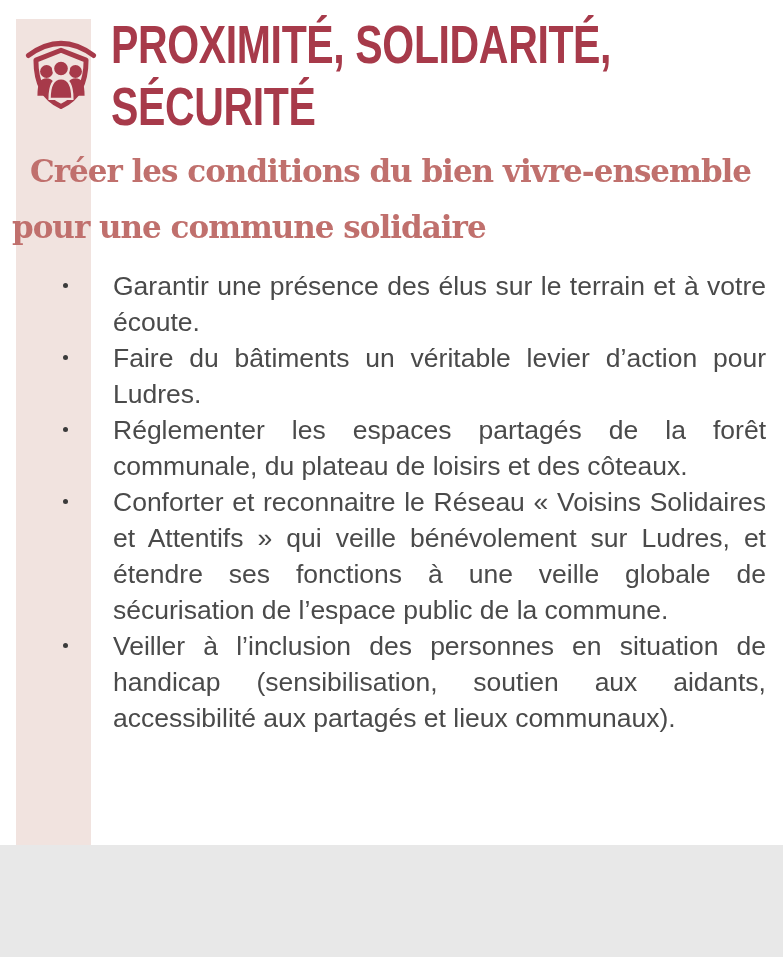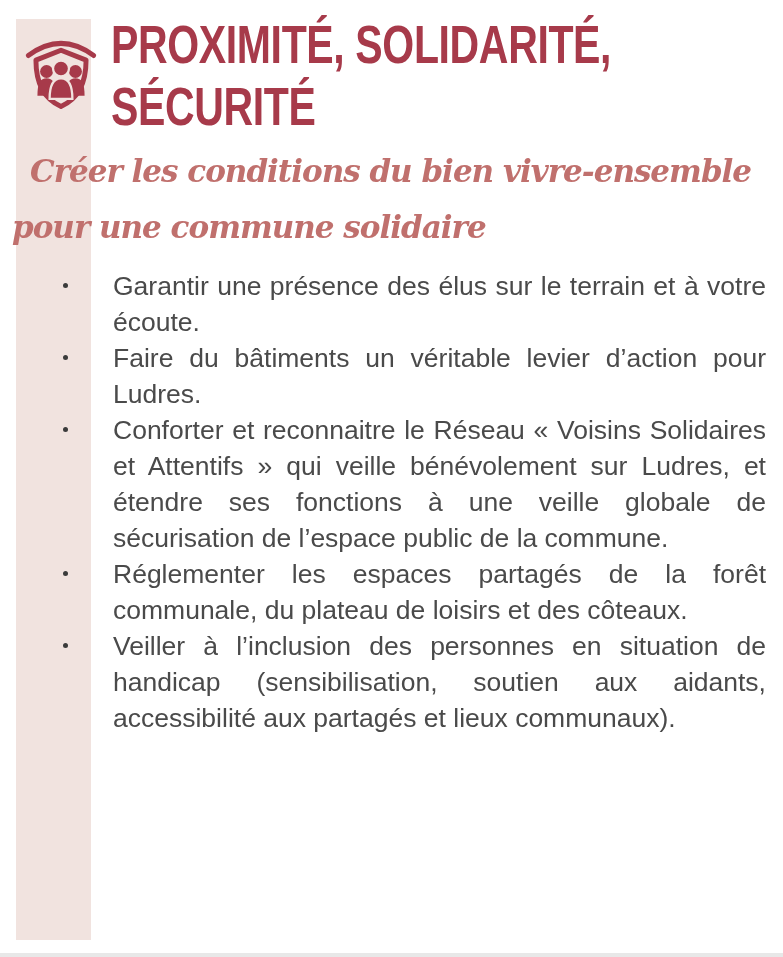--- a/index.html
+++ b/index.html
@@ -7,21 +7,21 @@
     --rose:#c0706d;
     --pink:#f1e3df;
     --ink:#4a4a4a;
     --bullet:#3b3b3b;
     --paper:#ffffff;
   }
   *{margin:0;padding:0;box-sizing:border-box;}
   html,body{background:#e8e8e8;}
   .page{
     position:relative;
-    width:783px;height:953px;
+    width:783px;height:845px;
     background:var(--paper);
     overflow:hidden;
     font-family:"Liberation Sans",sans-serif;
   }
   .accent-bar{
     position:absolute;
     left:16px;top:19px;
     width:75px;height:921px;
     background:var(--pink);
   }
@@ -39,21 +39,20 @@
     letter-spacing:-0.5px;
     color:var(--red);
     white-space:nowrap;
     transform:scaleX(0.76);
     transform-origin:0 0;
   }
   .subtitle{
     position:absolute;
     left:12px;top:143px;
     font-family:"DejaVu Serif",serif;
-    font-style:italic;
     font-weight:bold;
     font-size:31px;
     line-height:56px;
     letter-spacing:-1px;
     color:var(--rose);
     white-space:nowrap;
   }
   .subtitle .line-1{padding-left:18px;}
   .points{
     position:absolute;
@@ -101,18 +100,18 @@
   <h1 class="title"><span>PROXIMITÉ, SOLIDARITÉ,</span><br><span>SÉCURITÉ</span></h1>
 
   <div class="subtitle">
     <div class="line-1">Créer les conditions du bien vivre-ensemble</div>
     <div class="line-2">pour une commune solidaire</div>
   </div>
 
   <ul class="points">
       <li>Garantir une présence des élus sur le terrain et à votre écoute.</li>
       <li>Faire du bâtiments un véritable levier d’action pour Ludres.</li>
+      <li>Réglementer les espaces partagés de la forêt communale, du plateau de loisirs et des côteaux.</li>
       <li>Conforter et reconnaitre le Réseau « Voisins Solidaires et Attentifs » qui veille bénévolement sur Ludres, et étendre ses fonctions à une veille globale de sécurisation de l’espace public de la commune.</li>
-      <li>Réglementer les espaces partagés de la forêt communale, du plateau de loisirs et des côteaux.</li>
       <li>Veiller à l’inclusion des personnes en situation de handicap (sensibilisation, soutien aux aidants, accessibilité aux partagés et lieux communaux).</li>
     </ul>
 
 </div>
 
 </body></html>

